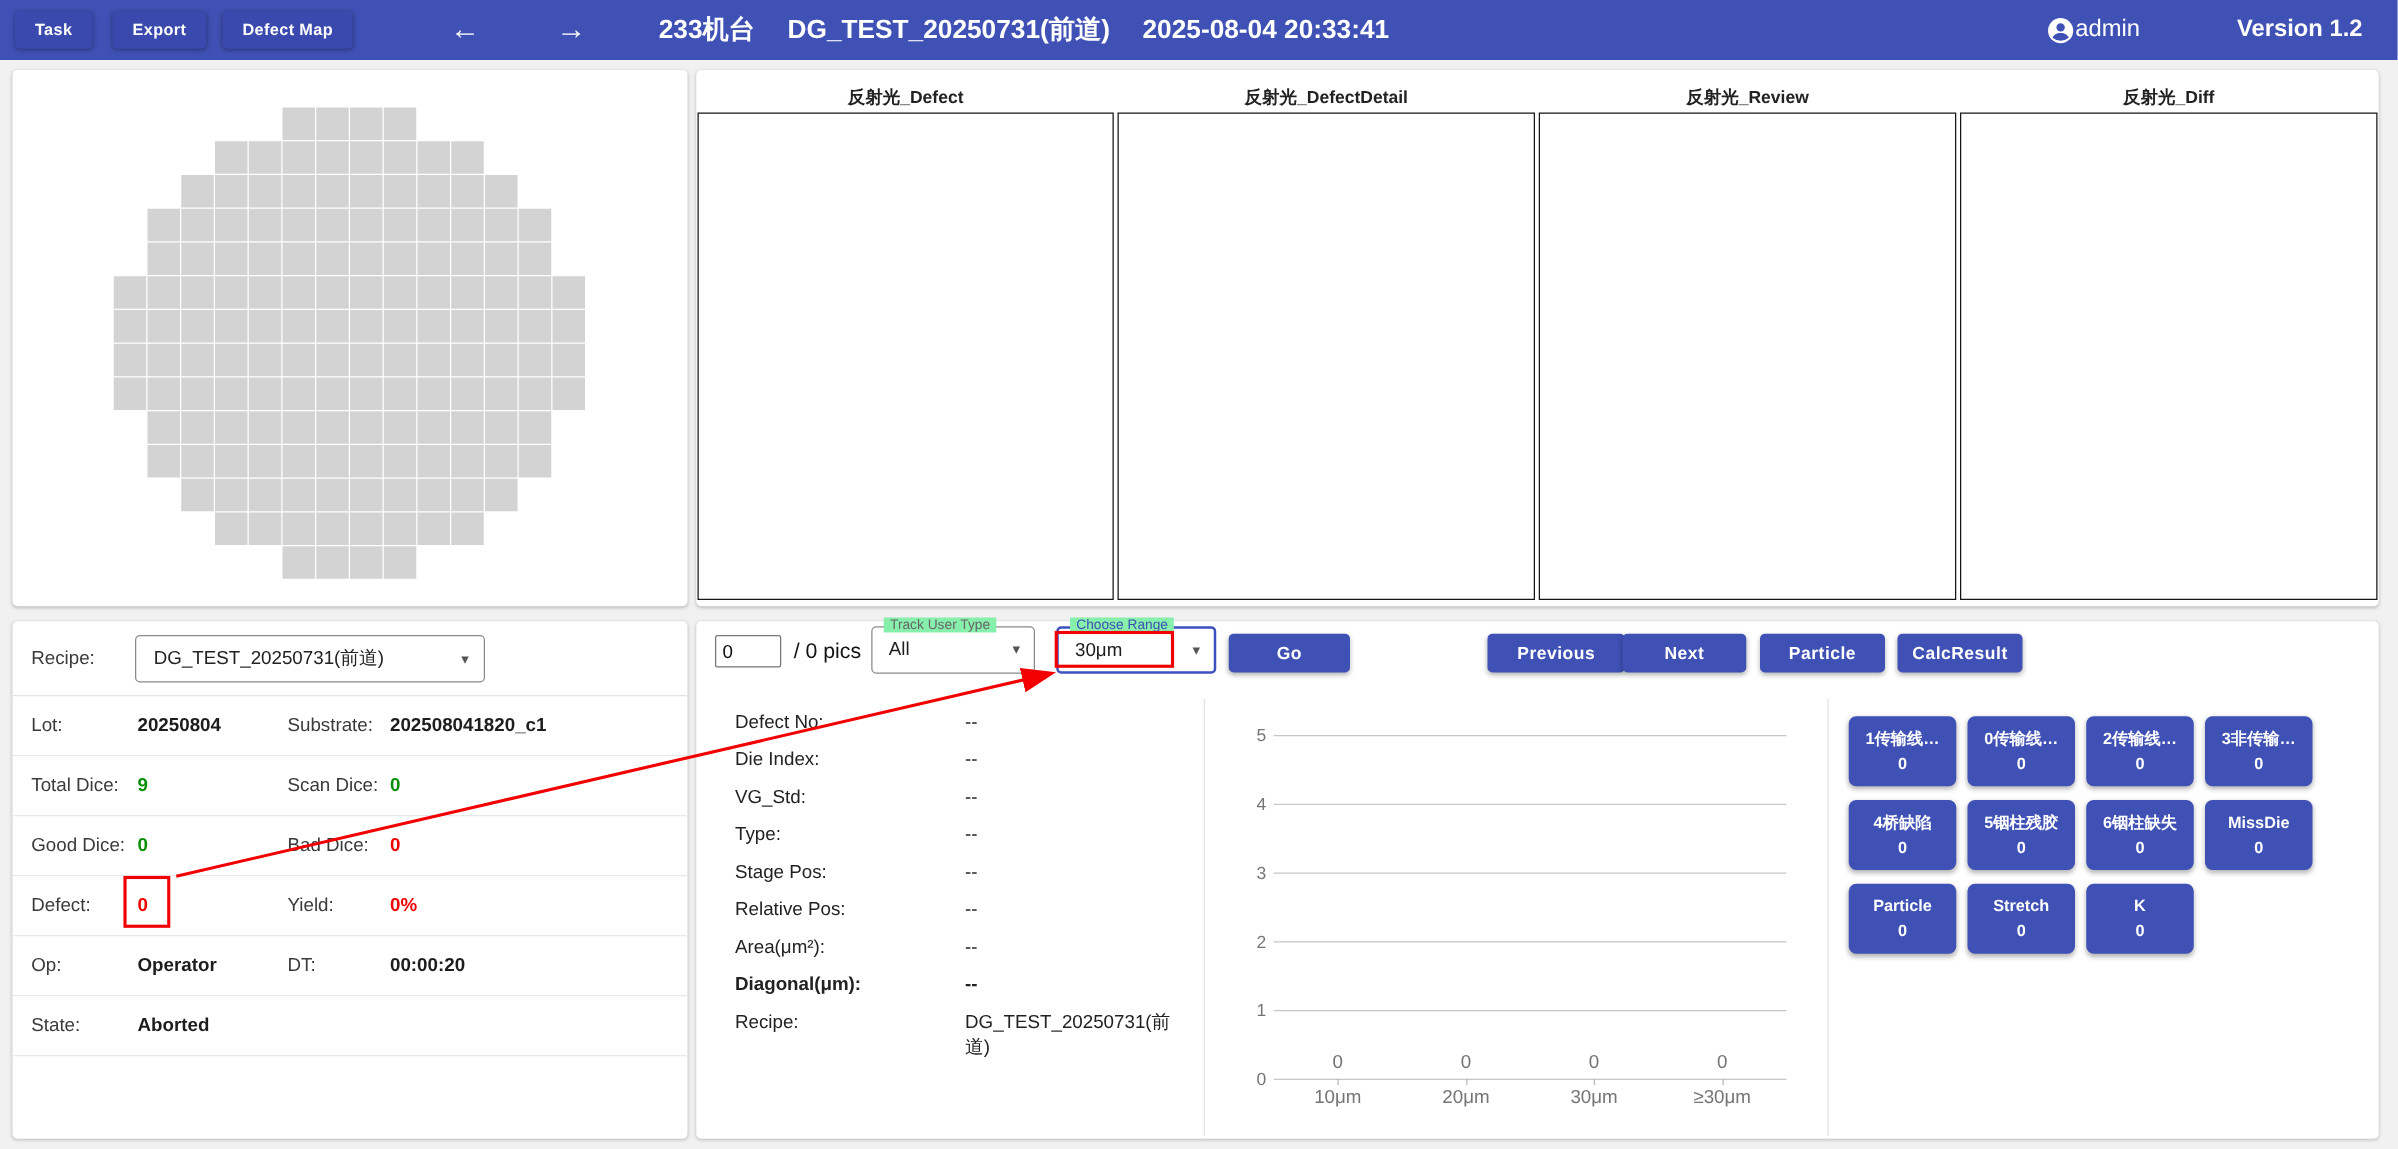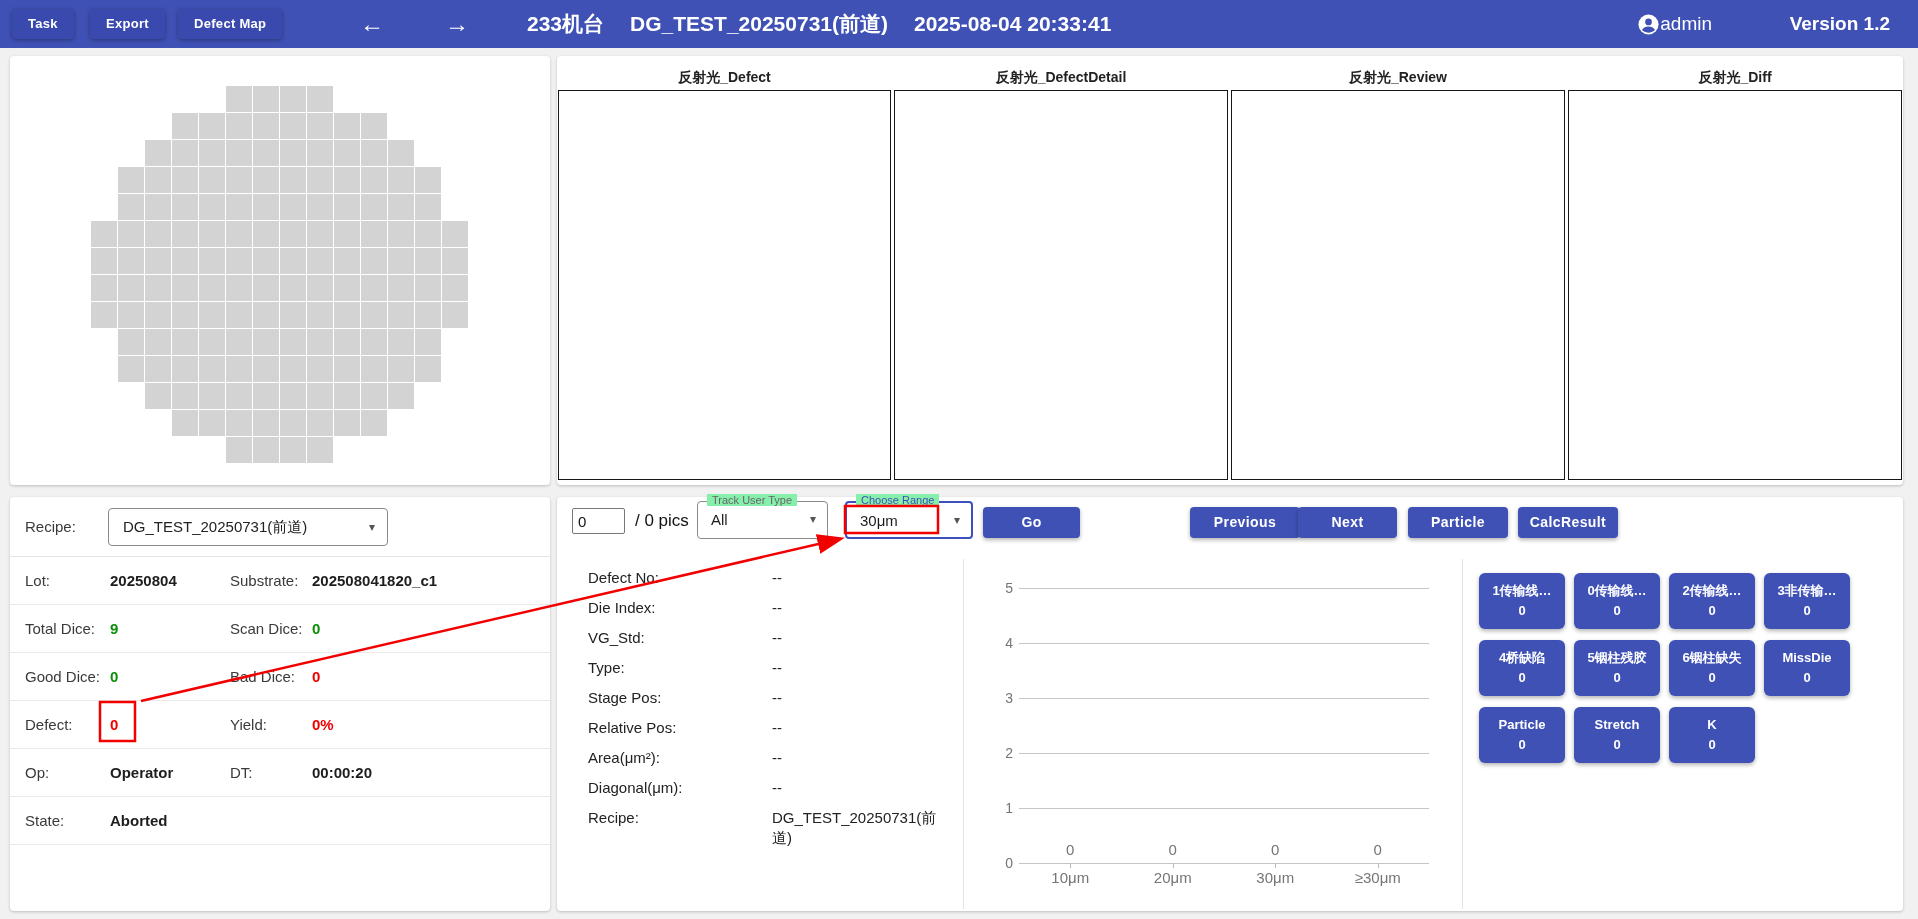--- a/index.html
+++ b/index.html
@@ -54,21 +54,21 @@
   .fs-range{left:288px;width:128px;border:2px solid #3c50c0}
   .fs-range .legend{color:#3f51b5;top:-9px}
   .cbtn{position:absolute;top:10px;height:31px;background:var(--accent,#3f51b5);color:#fff;border:none;border-radius:4px;
     font:700 14px/31px "Liberation Sans","DejaVu Sans",sans-serif;letter-spacing:.4px;box-shadow:0 2px 4px rgba(0,0,0,.3);cursor:pointer;padding:0}
 
   
   .dlist{position:absolute;left:0;top:66px;width:404px}
   .drow{position:relative;min-height:30px}
   .drow .dl{position:absolute;left:31px;line-height:30px;font-size:15px;color:#222;white-space:nowrap}
   .drow .dv{position:relative;display:block;margin-left:215px;width:168px;line-height:20px;padding-top:5px;font-size:15px;color:#222}
-  .drow.bold .dl,.drow.bold .dv{font-weight:400}
+  .drow.bold .dl,.drow.bold .dv{font-weight:700}
   .vdiv{position:absolute;top:62px;bottom:2px;width:1px;background:#e3e3e3}
 
   
   .chart{position:absolute;left:430px;top:66px;width:460px;height:340px}
   .gline{position:absolute;left:32px;width:410px;height:1px;background:#c6c6c6}
   .ylab{position:absolute;left:0;width:26px;text-align:right;font-size:14px;color:#757575;line-height:20px}
   .xtick{position:absolute;width:1px;height:5px;background:#b9b9b9}
   .xlab{position:absolute;width:84px;text-align:center;font-size:15px;color:#757575;line-height:18px}
   .dlab{position:absolute;width:84px;text-align:center;font-size:15px;color:#757575;line-height:18px}
   .bar{position:absolute;background:var(--accent,#3f51b5)}

